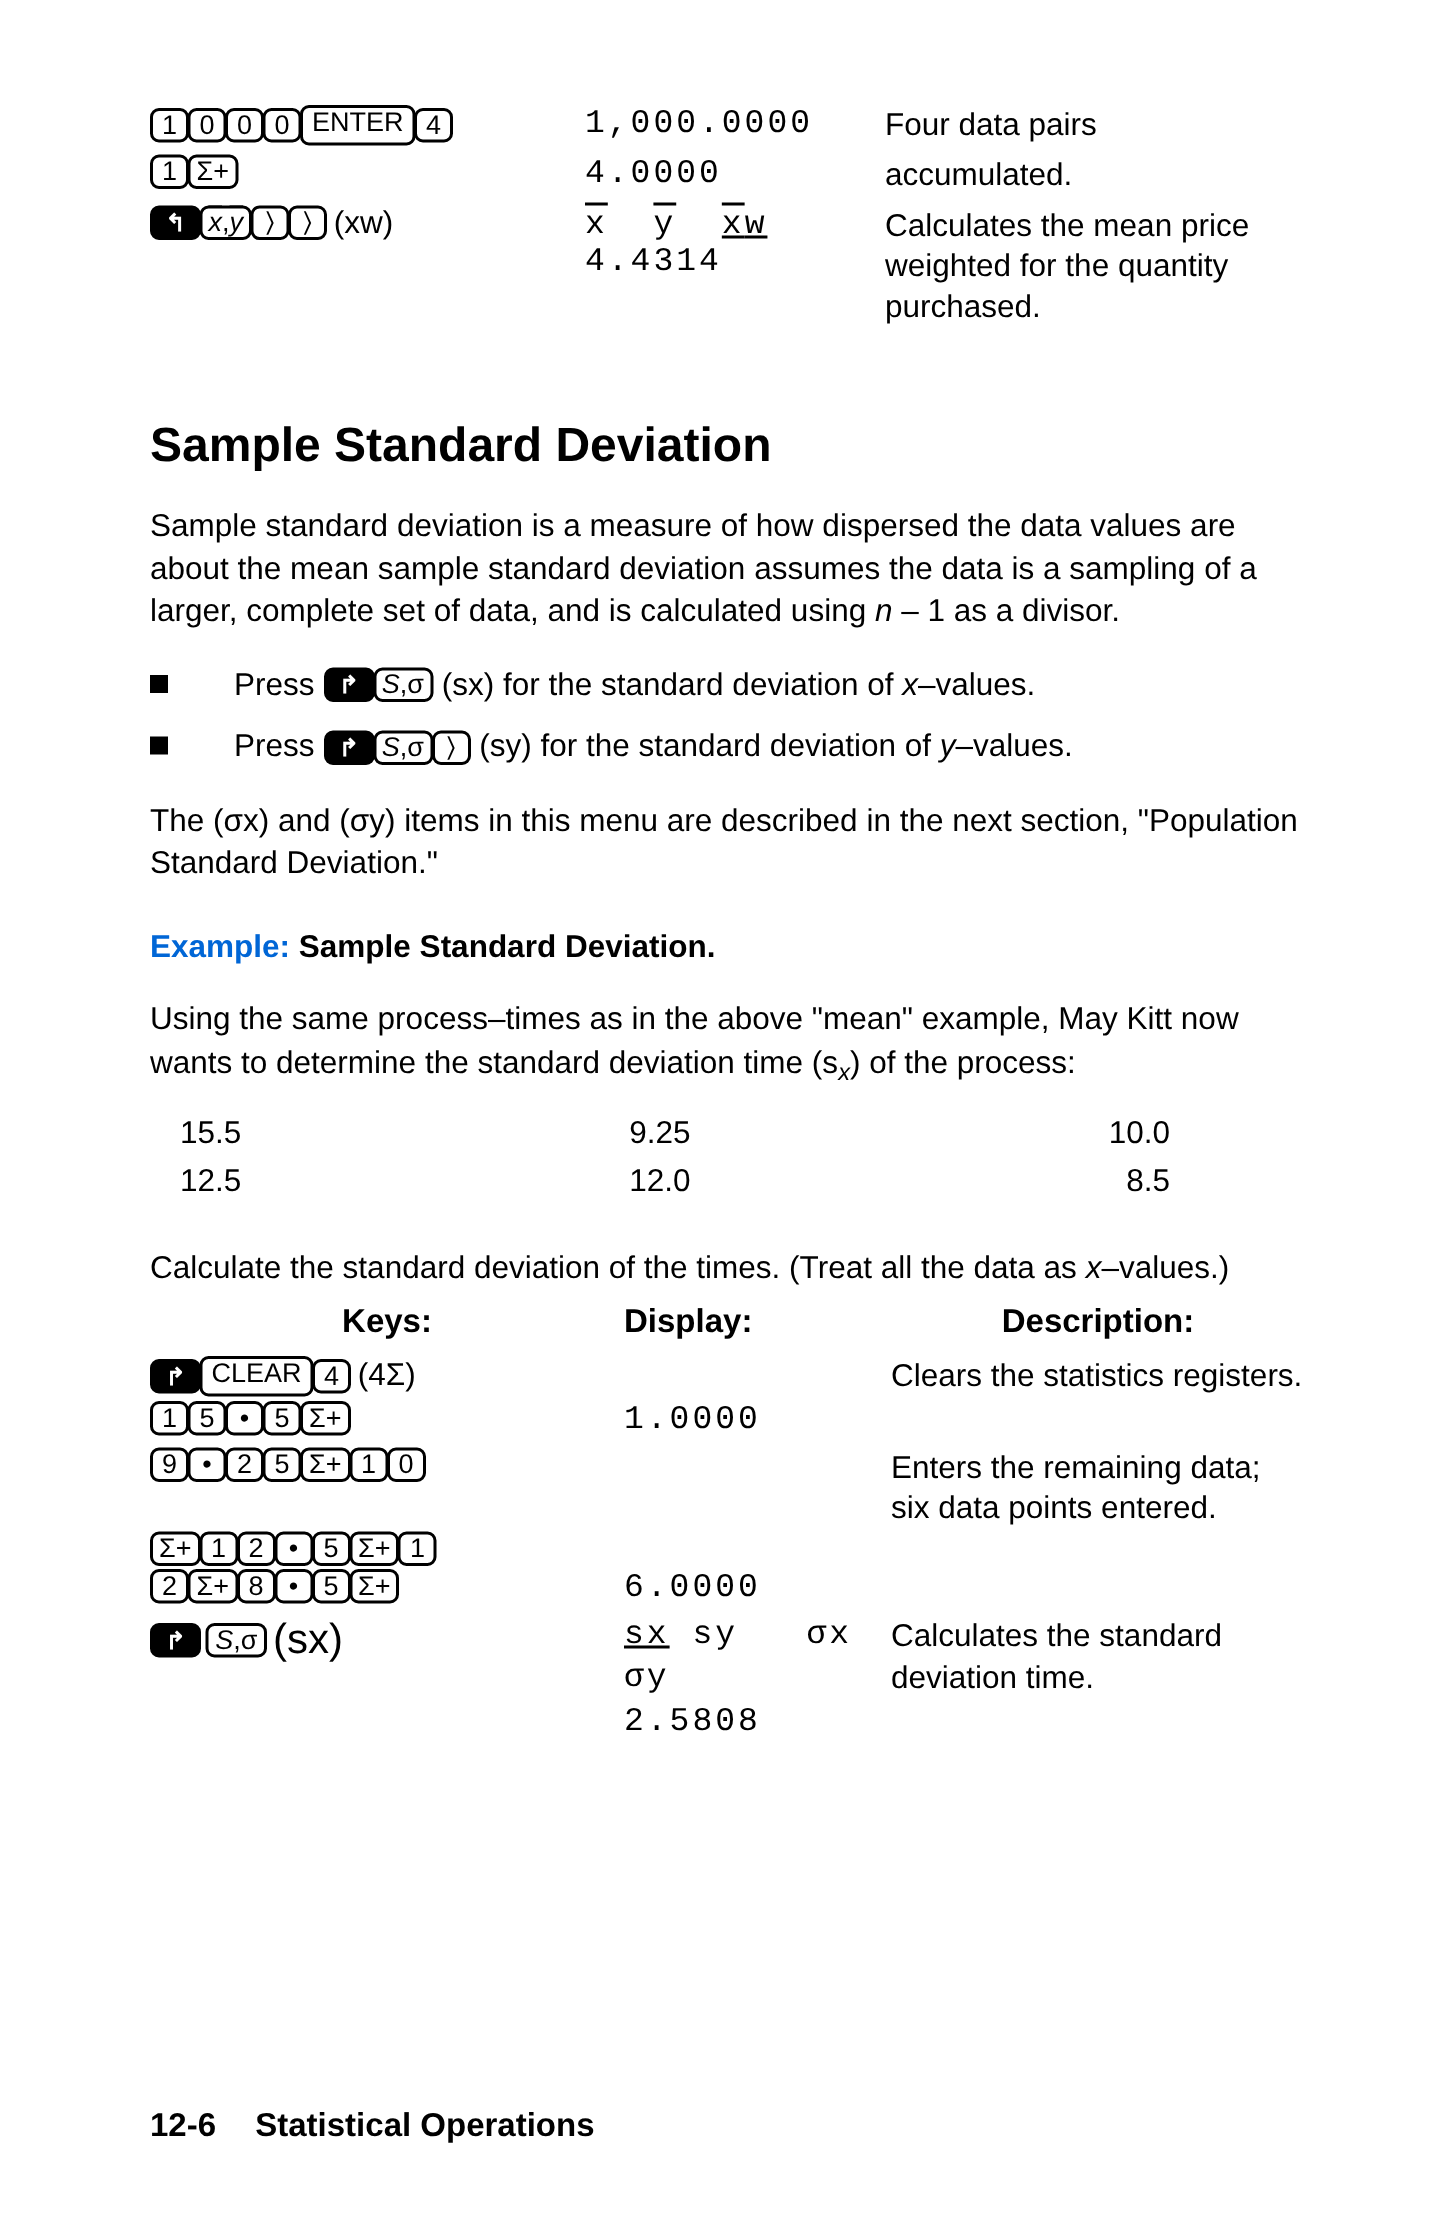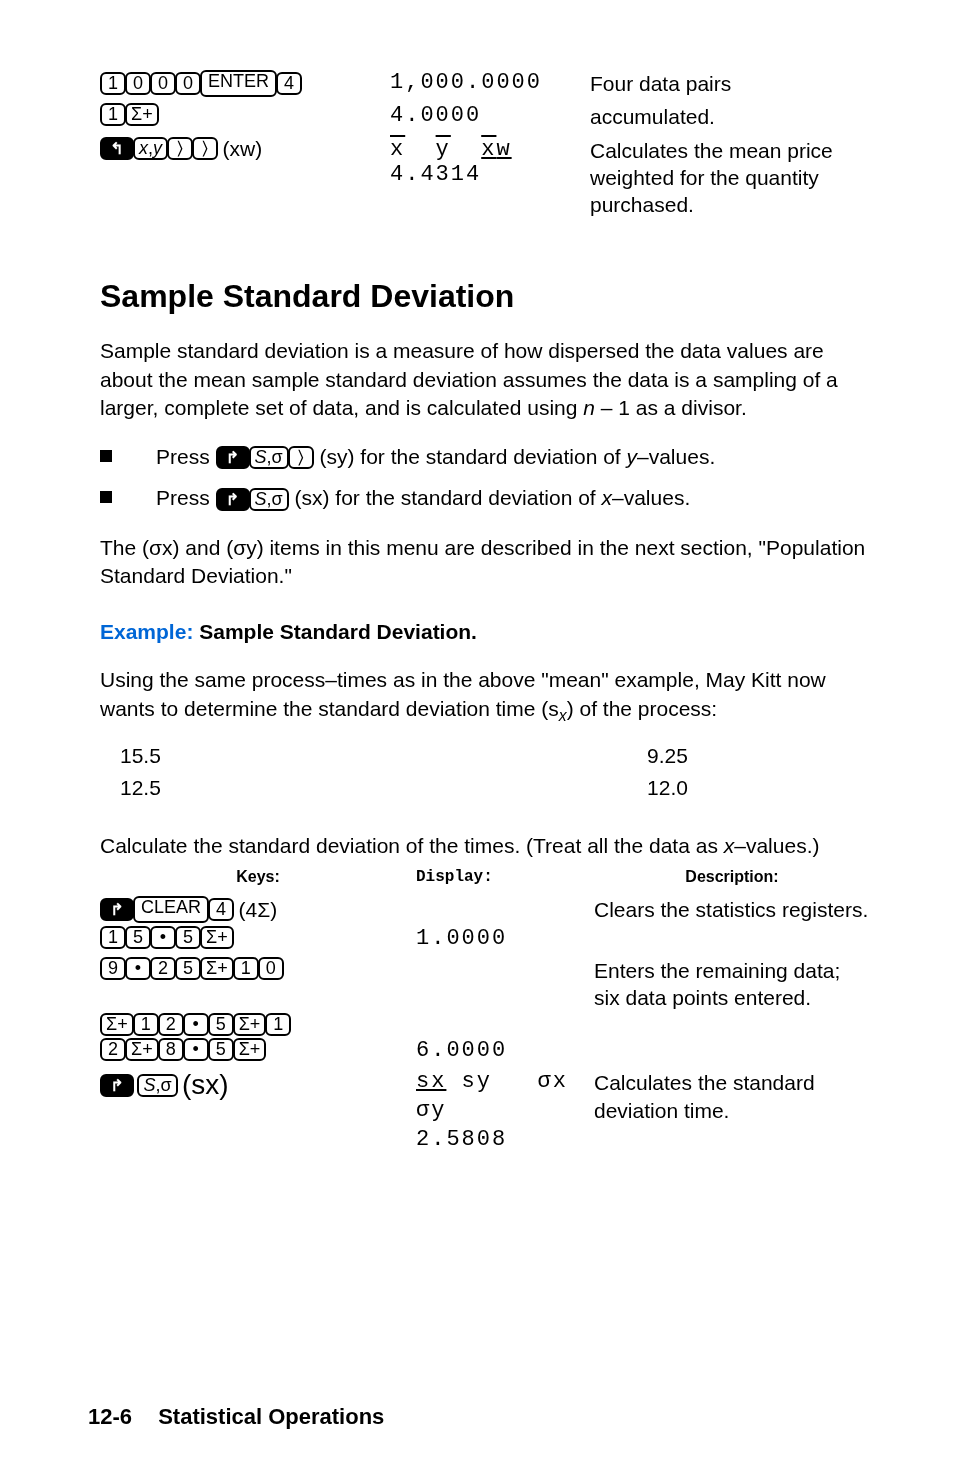--- a/index.html
+++ b/index.html
@@ -129,36 +129,36 @@
   .numgrid .ncol { flex: 1; }
   .numgrid .ncol div { margin-bottom: 8px; }
   .numgrid .ncol.c1 { padding-left: 20px; }
   .numgrid .ncol.c2 { text-align: center; padding-right: 20px; }
   .numgrid .ncol.c3 { text-align: right; padding-right: 90px; }
 
   
   .kdd-head {
     display: flex;
     font-weight: bold;
-    font-size: 16px;
+    font-size: 22px;
     margin-bottom: 10px;
   }
   .kdd-head .h1 { width: 316px; text-align: center; }
-  .kdd-head .h2 { width: 178px; text-align: left; font-family: Liberation Mono, monospace; }
+  .kdd-head .h2 { width: 178px; text-align: left; }
   .kdd-head .h3 { flex: 1; text-align: center; }
   .kdd-row { display: flex; align-items: flex-start; margin-bottom: 2px; }
   .kdd-row .c1 { width: 316px; }
   .kdd-row .c2 { width: 178px; }
   .kdd-row .c3 { flex: 1; font-size: 21px; line-height: 1.3; }
   .kdd-row .c2 .disp { display:block; margin-bottom: 4px; }
 
   .footer {
     position: absolute;
     bottom: 50px;
-    left: 88px;
+    left: 100px;
     font-size: 22px;
   }
   .footer .pg { font-weight: bold; }
   .footer .title { font-weight: bold; margin-left: 20px; }
 
   sub { font-size: 0.75em; }
   .ital { font-style: italic; }
 </style>
 </head>
 <body>
@@ -202,30 +202,30 @@
   <h2 class="section">Sample Standard Deviation</h2>
 
   <p class="body">
     <span>Sample standard deviation is a measure of how dispersed the data values are about the mean sample standard deviation assumes the data is a sampling of a larger, complete set of data, and is calculated using </span><span class="ital">n</span><span> – 1 as a divisor.</span>
   </p>
 
   <ul class="squarelist">
     <li>
       <span>Press </span>
       <span class="keyseq">
-        <span class="key shift right"></span><span class="key func"><span class="ital">S</span>,σ</span><span class="key">〉</span>
-      </span>
-      <span> (sy) for the standard deviation of </span><span class="ital">y</span><span>–values.</span>
+        <span class="key shift right"></span><span class="key func"><span class="ital">S</span>,σ</span>
+      </span>
+      <span> (sx) for the standard deviation of </span><span class="ital">x</span><span>–values.</span>
     </li>
     <li>
       <span>Press </span>
       <span class="keyseq">
-        <span class="key shift right"></span><span class="key func"><span class="ital">S</span>,σ</span>
-      </span>
-      <span> (sx) for the standard deviation of </span><span class="ital">x</span><span>–values.</span>
+        <span class="key shift right"></span><span class="key func"><span class="ital">S</span>,σ</span><span class="key">〉</span>
+      </span>
+      <span> (sy) for the standard deviation of </span><span class="ital">y</span><span>–values.</span>
     </li>
   </ul>
 
   <p class="body">The (σx) and (σy) items in this menu are described in the next section, "Population Standard Deviation."</p>
 
   <div class="example-head">
     <span class="blueex">Example:</span><span class="black"> Sample Standard Deviation.</span>
   </div>
 
   <p class="body">
@@ -234,20 +234,24 @@
 
   <div class="numgrid">
     <div class="ncol c1">
       <div>15.5</div>
       <div>12.5</div>
     </div>
     <div class="ncol c2">
       <div>9.25</div>
       <div>12.0</div>
     </div>
+    <div class="ncol c3">
+      <div>10.0</div>
+      <div>8.5</div>
+    </div>
   </div>
 
   <p class="body" style="margin-bottom:8px;">
     <span>Calculate the standard deviation of the times. (Treat all the data as </span><span class="ital">x</span><span>–values.)</span>
   </p>
 
   <div class="kdd-head">
     <div class="h1">Keys:</div>
     <div class="h2">Display:</div>
     <div class="h3">Description:</div>

